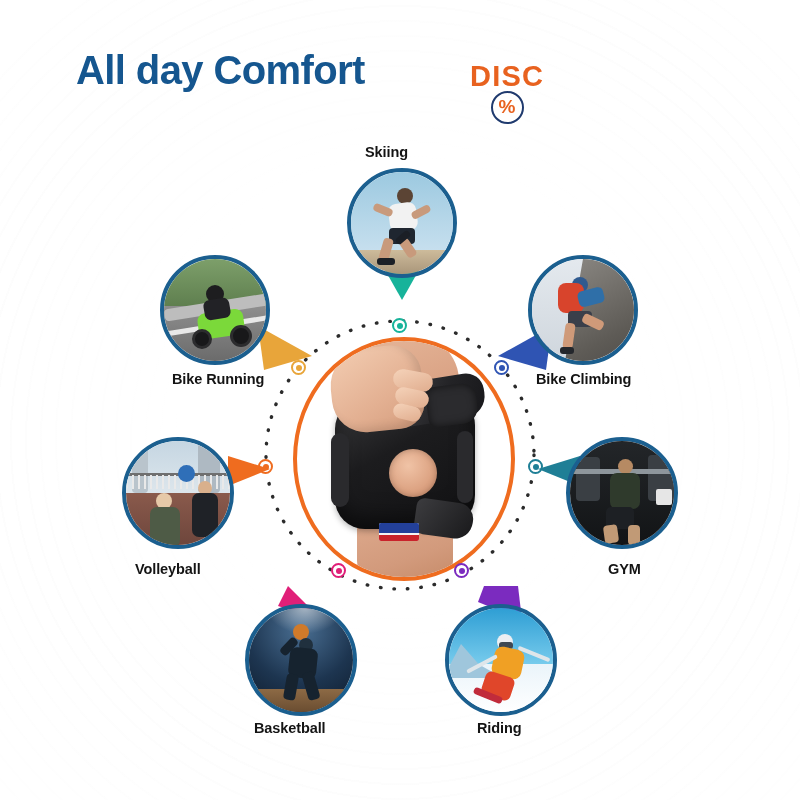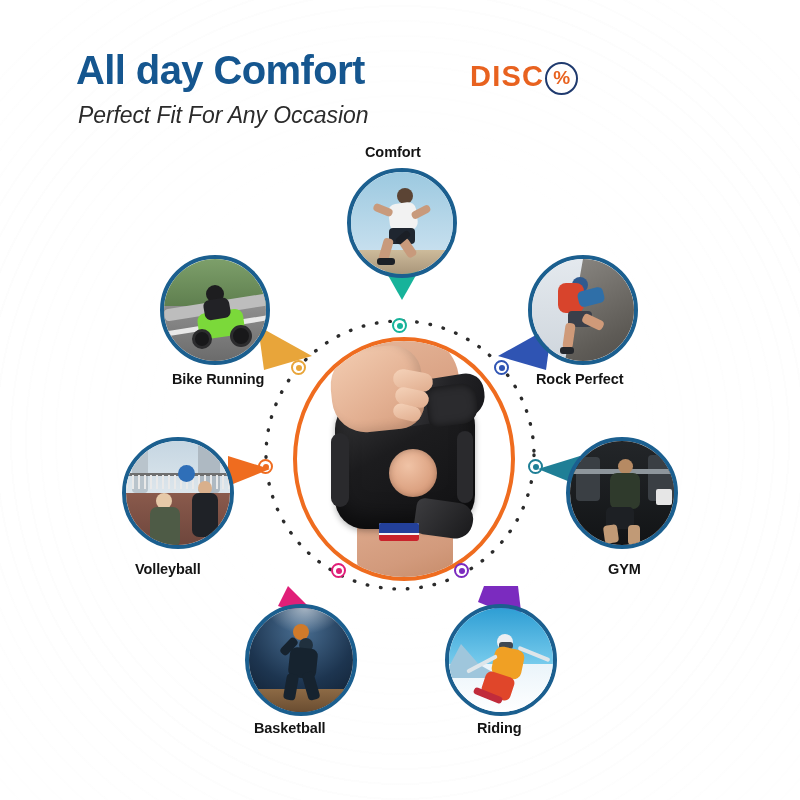--- a/index.html
+++ b/index.html
@@ -76,22 +76,23 @@
     letter-spacing: -0.1px;
   }
 
   
   .logo {
     position: absolute;
     left: 470px;
     top: 62px;
     height: 34px;
     display: flex;
-    align-items: flex-start;
+    align-items: center;
     white-space: nowrap;
+    flex-direction: column;
   }
   .logo-text {
     font-size: 29px;
     font-weight: bold;
     color: #e8621f;
     letter-spacing: 1.2px;
     line-height: 1;
   }
   .logo-mark {
     position: relative;
@@ -290,21 +291,20 @@
 </head>
 <body>
 
 <div id="poster">
 
   <div class="bg-rings"></div>
   <div class="bg-wash"></div>
 
   <div class="header">
     <div class="headline" style="color: rgb(21, 86, 143);">All day Comfort</div>
-    <div class="subhead" style="color: rgb(43, 43, 43);">Perfect Fit For Any Occasion</div>
 
     <div class="logo">
       <span class="logo-text" style="color: rgb(232, 98, 31);">DISC</span>
       <span class="logo-mark" style="border-color: rgb(31, 58, 110);">
         <span style="color: rgb(232, 98, 31);">%</span>
       </span>
     </div>
   </div>
 
   <div class="hub">
@@ -352,21 +352,21 @@
       <i style="background: rgb(31, 127, 150);"></i>
     </div>
   <div class="node" style="left: 331px; top: 563px; border: 2.6px solid rgb(224, 31, 120);">
       <i style="background: rgb(224, 31, 120);"></i>
     </div>
   <div class="node" style="left: 454px; top: 563px; border: 2.6px solid rgb(123, 43, 191);">
       <i style="background: rgb(123, 43, 191);"></i>
     </div>
 
   <div class="cat">
-    <div class="cat-label" style="left:365px; top:145px;">Comfort</div>
+    <div class="cat-label" style="left:365px; top:145px;">Skiing</div>
 
     <svg class="pointer" style="left:385px; top:270px; width:34px; height:30px;" viewBox="0 0 34 30">
       <polygon points="0,0 34,0 17,30" fill="#17b39a"></polygon>
     </svg>
 
     <div class="cat-photo" style="left:347px; top:168px; width:110px; height:110px; border:4px solid #1b5f8f;">
       <div class="scene">
         <div class="sky" style="height:76%; background:linear-gradient(180deg,#9cc9e0,#c6dfee);"></div>
         <div class="ground" style="height:24%; background:linear-gradient(180deg,#cdbb9b,#b9a versa);"></div>
         <div class="ground" style="height:24%; background:linear-gradient(180deg,#cdbb9b,#a9967a);"></div>
@@ -417,21 +417,21 @@
         <div class="figure" style="left:40px; top:18px; width:16px; height:16px; border-radius:50%; background:#2f5a8f;"></div>
         <div class="figure" style="left:26px; top:24px; width:26px; height:30px; background:#d8442c; border-radius:8px;"></div>
         <div class="figure" style="left:46px; top:30px; width:26px; height:16px; background:#2f6fa8; border-radius:5px; transform:rotate(-14deg);"></div>
         <div class="figure" style="left:36px; top:52px; width:24px; height:16px; background:#3a3f4a; border-radius:4px;"></div>
         <div class="figure" style="left:32px; top:64px; width:10px; height:26px; background:#cf9a79; transform:rotate(8deg);"></div>
         <div class="figure" style="left:50px; top:58px; width:22px; height:10px; background:#cf9a79; transform:rotate(26deg);"></div>
         <div class="figure" style="left:28px; top:88px; width:14px; height:7px; background:#24272c; border-radius:3px;"></div>
       </div>
     </div>
 
-    <div class="cat-label" style="left:536px; top:372px;">Rock Perfect</div>
+    <div class="cat-label" style="left:536px; top:372px;">Bike Climbing</div>
   </div>
 
   <div class="cat">
     <svg class="pointer" style="left:228px; top:452px; width:42px; height:34px;" viewBox="0 0 42 34">
       <polygon points="0,4 42,17 0,34" fill="#ef6c1f"></polygon>
     </svg>
 
     <div class="cat-photo" style="left:122px; top:437px; width:112px; height:112px; border:4px solid #1b5f8f;">
       <div class="scene">
         <div class="sky" style="height:50%; background:linear-gradient(180deg,#c5d6e2,#dde6ec);"></div>

